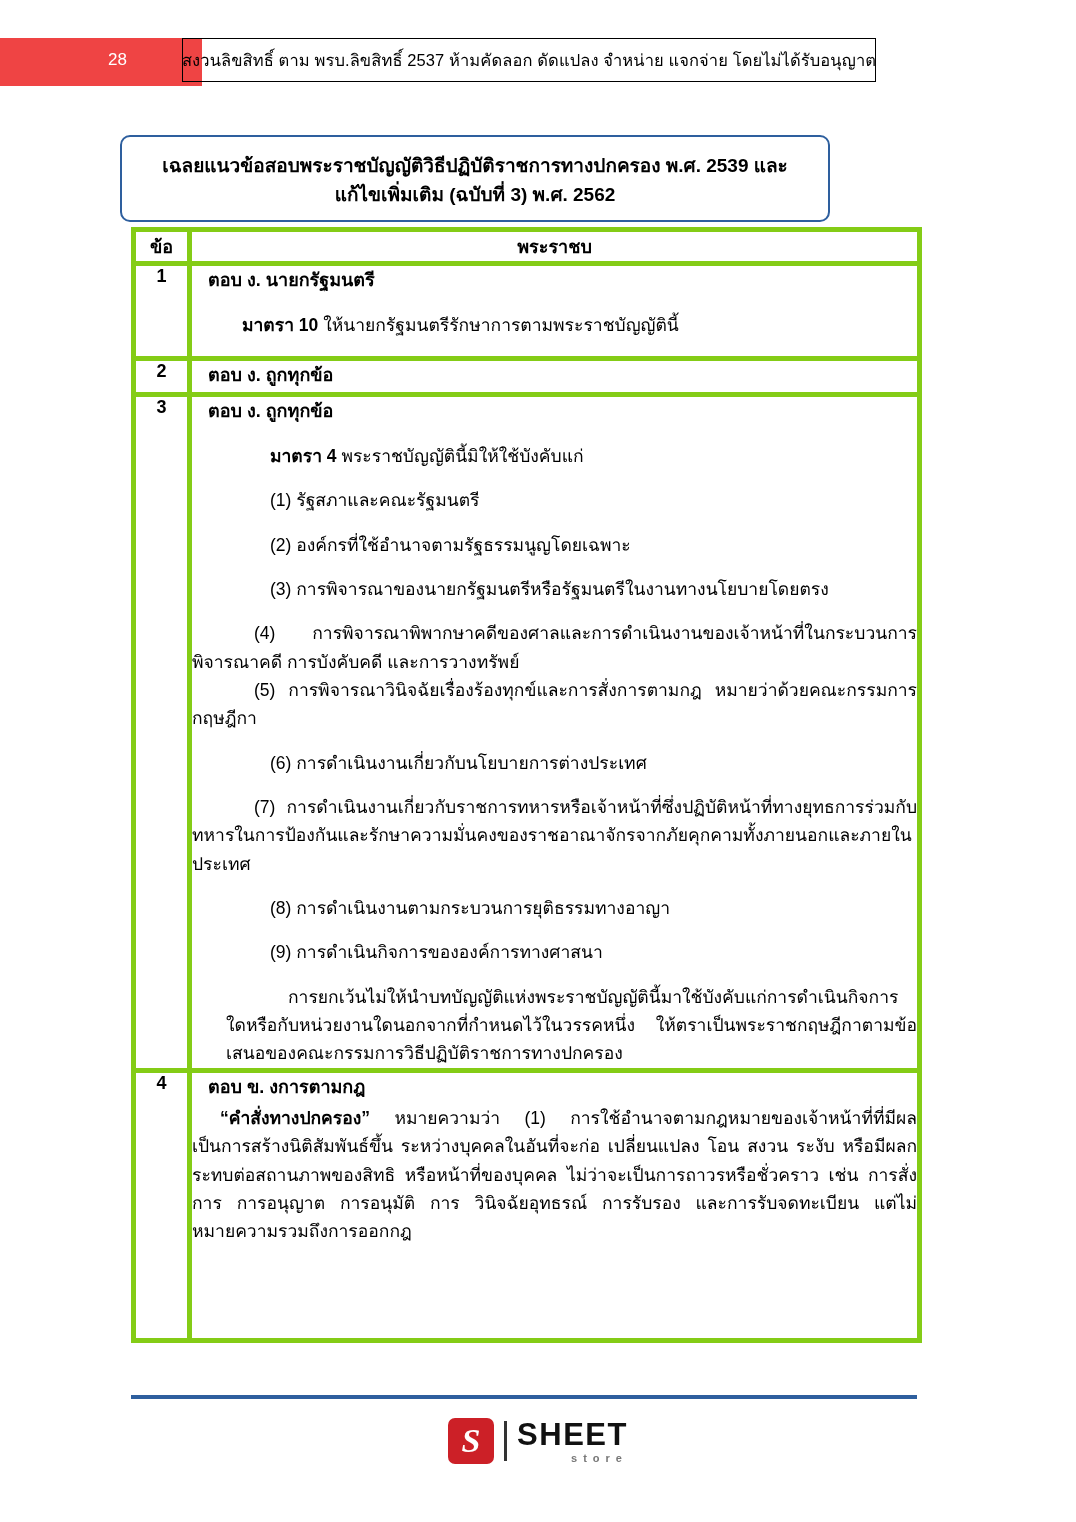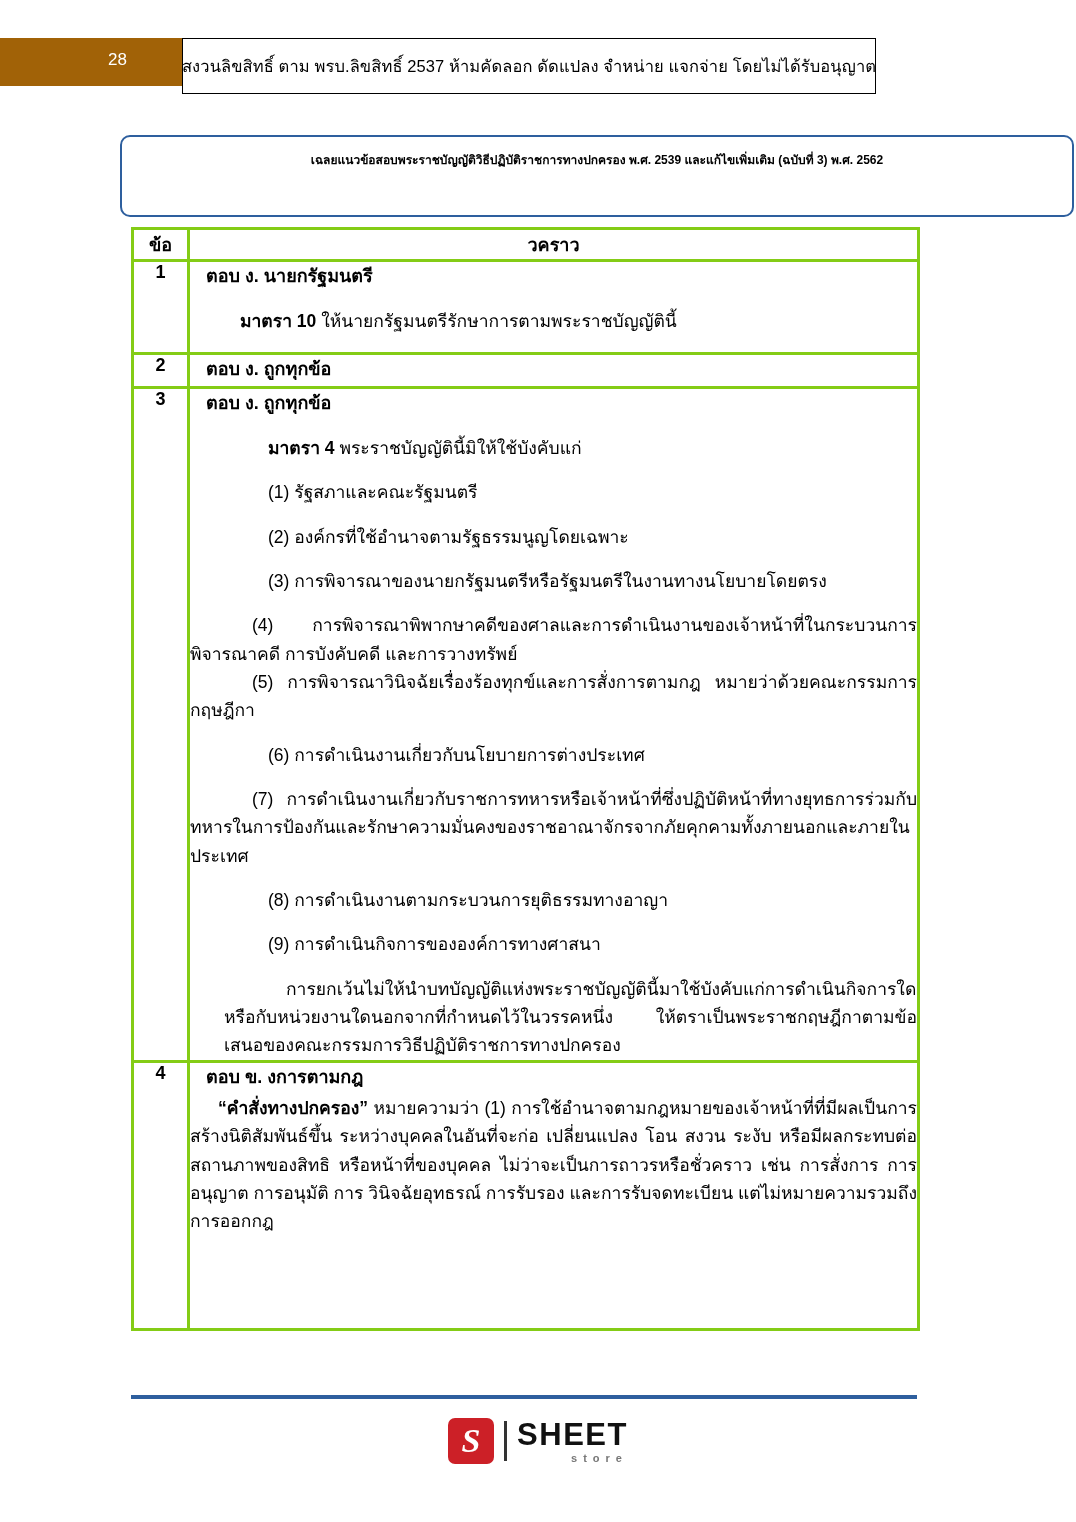--- a/index.html
+++ b/index.html
@@ -23,76 +23,77 @@
     left: 0;
     width: 1076px;
     height: 48px;
   }
   .header-black {
     position: absolute;
     left: 0;
     top: 0;
     width: 182px;
     height: 48px;
-    background: #a16207;
+    background: #ef4444;
+    padding-left: 20px;
   }
   .header-page-num {
     position: absolute;
     left: 108px;
     top: 12px;
     color: #ffffff;
     font-size: 17px;
     font-family: "Liberation Sans", sans-serif;
   }
   .header-box {
     position: absolute;
     left: 182px;
     top: 0;
     width: 694px;
-    height: 56px;
+    height: 44px;
     border: 1px solid #000000;
     box-sizing: border-box;
     display: flex;
     align-items: center;
     justify-content: center;
   }
   .header-box-text {
     font-size: 16.5px;
     letter-spacing: 0.1px;
     white-space: nowrap;
   }
 
   
   .title-box {
     position: absolute;
     left: 120px;
     top: 135px;
-    width: 954px;
+    width: 710px;
     min-height: 82px;
     border: 2px solid #2e5f9e;
     border-radius: 10px;
     box-sizing: border-box;
     padding: 14px 22px 10px 22px;
     text-align: center;
     font-weight: bold;
-    font-size: 12px;
+    font-size: 19px;
     line-height: 1.55;
   }
 
   
   .main-table {
     position: absolute;
     left: 131px;
     top: 227px;
     width: 786px;
     border-collapse: collapse;
     table-layout: fixed;
   }
   .main-table td, .main-table th {
-    border: 3px solid #84cc16;
+    border: 5px solid #84cc16;
     vertical-align: top;
     padding: 0;
   }
   .col-no { width: 56px; }
   .col-ans { width: 730px; }
 
   .th-cell {
     text-align: center;
     font-weight: bold;
     font-size: 18px;
@@ -195,21 +196,21 @@
 <div class="title-box">เฉลยแนวข้อสอบพระราชบัญญัติวิธีปฏิบัติราชการทางปกครอง พ.ศ. 2539 และแก้ไขเพิ่มเติม (ฉบับที่ 3) พ.ศ. 2562</div>
 
 <table class="main-table">
   <colgroup>
     <col class="col-no">
     <col class="col-ans">
   </colgroup>
   <thead>
     <tr>
       <th class="th-cell">ข้อ</th>
-      <th class="th-cell">วคราว</th>
+      <th class="th-cell">พระราชบ</th>
     </tr>
   </thead>
   <tbody>
 
     <tr>
       <td class="no-cell">1</td>
       <td class="ans-cell">
         <p class="ans-head">ตอบ ง. นายกรัฐมนตรี</p>
         <p class="p-ind1"><span class="b">มาตรา 10</span><span> ให้นายกรัฐมนตรีรักษาการตามพระราชบัญญัตินี้</span></p>
       </td>

